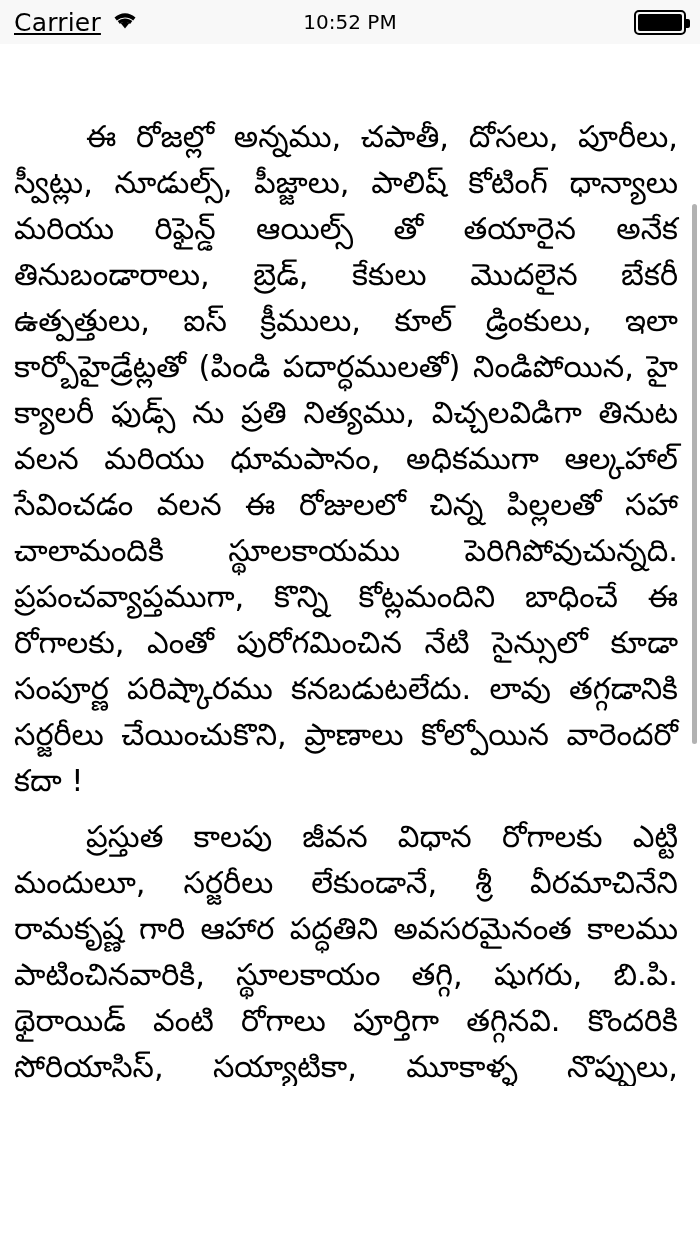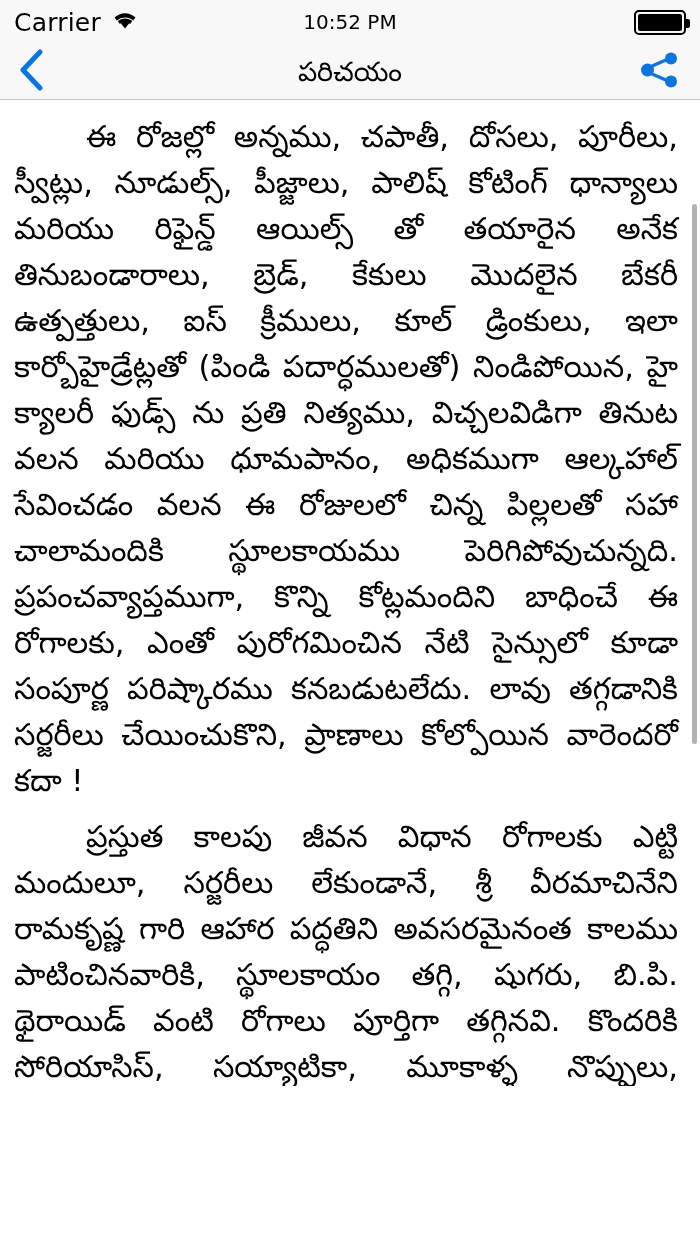--- a/index.html
+++ b/index.html
@@ -11,20 +11,21 @@
     background: #ffffff;
     font-family: "DejaVu Sans", "Liberation Sans", sans-serif;
     overflow: hidden;
   }
   .screen {
     position: relative;
     width: 700px;
     height: 1086px;
     background: #ffffff;
     overflow: hidden;
+    text-decoration: underline;
   }
 
   
   .status-bar {
     height: 44px;
     background: #f8f8f8;
     display: flex;
     align-items: center;
     padding: 0 14px;
     font-size: 24px;
@@ -166,40 +167,20 @@
       </span>
     </div>
     <div class="status-time">10:52 PM</div>
     <div class="status-right">
       <div class="battery">
         <div class="battery-fill"></div>
       </div>
     </div>
   </div>
 
-  <div class="nav-bar">
-    <div class="back-button">
-      <span>
-        <svg width="26" height="42" viewBox="0 0 26 42">
-          <path d="M22 3 L5 21 L22 39" stroke="#0a74df" stroke-width="5" fill="none" stroke-linecap="round" stroke-linejoin="round"></path>
-        </svg>
-      </span>
-    </div>
-    <div class="nav-title">పరిచయం</div>
-    <div class="share-button">
-      <span>
-        <svg width="40" height="36" viewBox="0 0 40 36">
-          <circle cx="31" cy="6.5" r="6" fill="#0a74df"></circle>
-          <circle cx="31" cy="29.5" r="6" fill="#0a74df"></circle>
-          <circle cx="7.5" cy="18" r="6.5" fill="#0a74df"></circle>
-          <path d="M11 14.5 L27 7.5 M11 21.5 L27 28.5" stroke="#0a74df" stroke-width="3.2" fill="none" stroke-linecap="round"></path>
-        </svg>
-      </span>
-    </div>
-  </div>
 
   <div class="content">
     <div class="article">
       <p>ఈ రోజల్లో అన్నము, చపాతీ, దోసలు, పూరీలు, స్వీట్లు, నూడుల్స్, పీజ్జాలు, పాలిష్ కోటింగ్ ధాన్యాలు మరియు రిఫైన్డ్ ఆయిల్స్ తో తయారైన అనేక తినుబండారాలు, బ్రెడ్, కేకులు మొదలైన బేకరీ ఉత్పత్తులు, ఐస్ క్రీములు, కూల్ డ్రింకులు, ఇలా కార్బోహైడ్రేట్లతో (పిండి పదార్ధములతో) నిండిపోయిన, హై క్యాలరీ ఫుడ్స్ ను ప్రతి నిత్యము, విచ్చలవిడిగా తినుట వలన మరియు ధూమపానం, అధికముగా ఆల్కహాల్ సేవించడం వలన ఈ రోజులలో చిన్న పిల్లలతో సహా చాలామందికి స్థూలకాయము పెరిగిపోవుచున్నది. ప్రపంచవ్యాప్తముగా, కొన్ని కోట్లమందిని బాధించే ఈ రోగాలకు, ఎంతో పురోగమించిన నేటి సైన్సులో కూడా సంపూర్ణ పరిష్కారము కనబడుటలేదు. లావు తగ్గడానికి సర్జరీలు చేయించుకొని, ప్రాణాలు కోల్పోయిన వారెందరో కదా !</p>
       <p>ప్రస్తుత కాలపు జీవన విధాన రోగాలకు ఎట్టి మందులూ, సర్జరీలు లేకుండానే, శ్రీ వీరమాచినేని రామకృష్ణ గారి ఆహార పద్ధతిని అవసరమైనంత కాలము పాటించినవారికి, స్థూలకాయం తగ్గి, షుగరు, బి.పి. థైరాయిడ్ వంటి రోగాలు పూర్తిగా తగ్గినవి. కొందరికి సోరియాసిస్, సయ్యాటికా, మూకాళ్ళ నొప్పులు, స్పాండిలైటిస్, బ్యాకేక్(వెన్ను నొప్పి) బట్టతల కూడా తగ్గినవి. ఒకసారి బరువు తగ్గినతరువాత, ఆహార విషయములో తాము చేస్తున్న పొరపాటు తెలుసుకొని , మళ్ళీలో సంపూర్ణ పోషకాహారము తినువారు వెనిగి</p>
     </div>
     <div class="scroll-indicator"></div>
   </div>
 
 </div>

